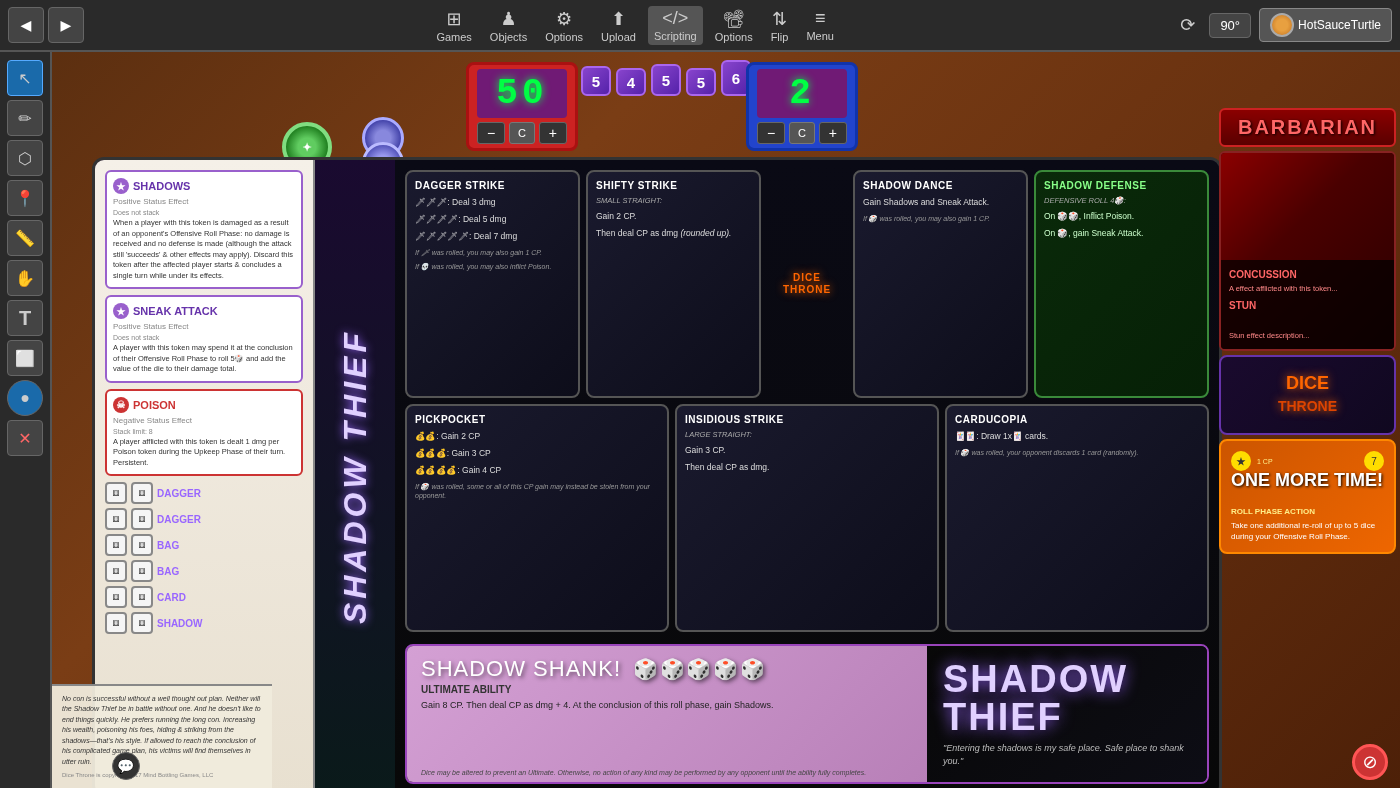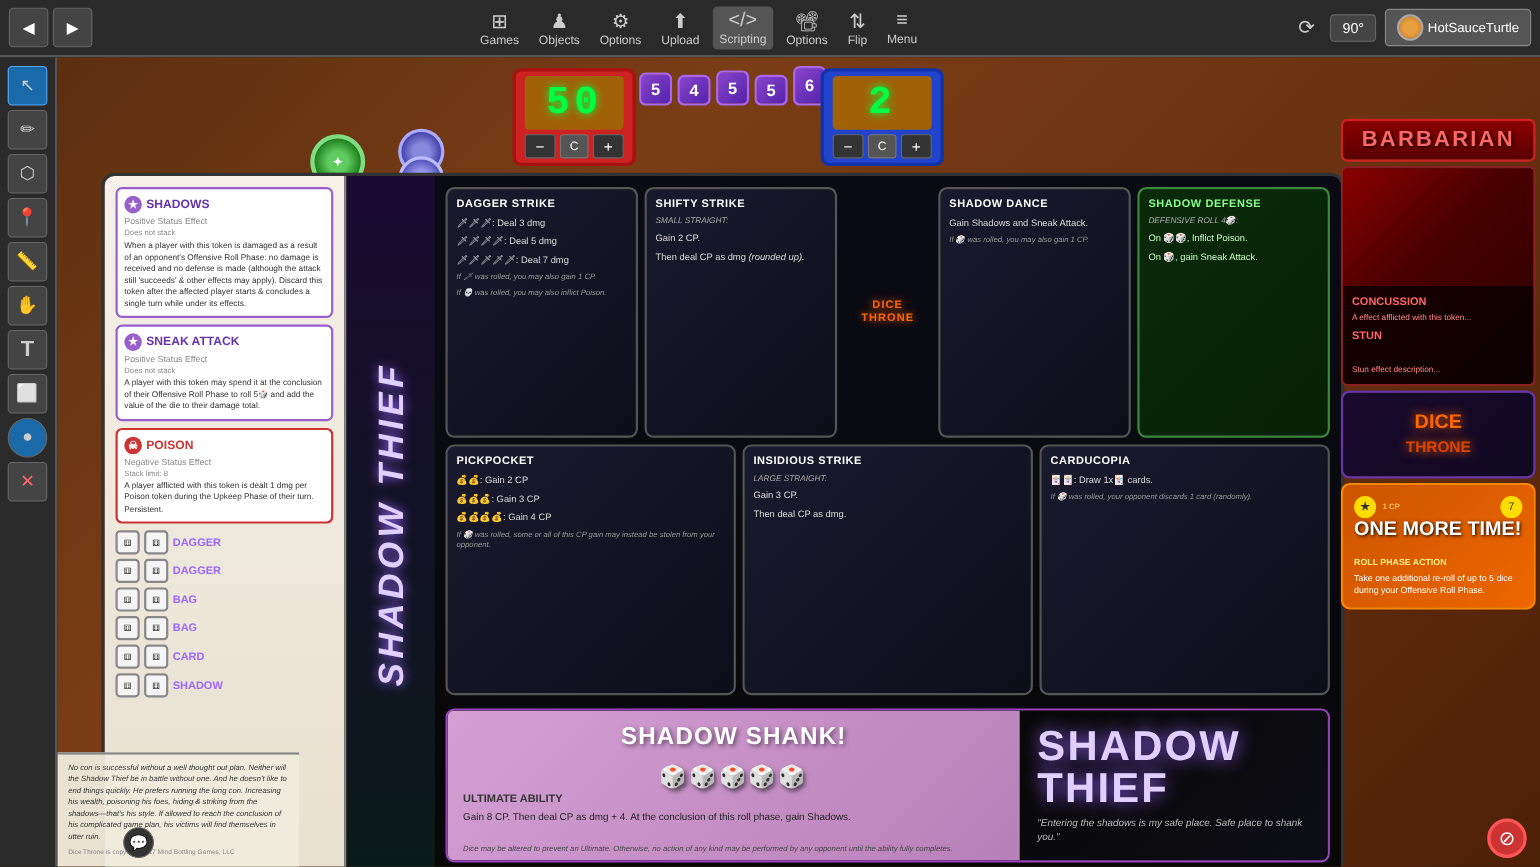--- a/index.html
+++ b/index.html
@@ -142,21 +142,21 @@
       position: absolute;
       top: 10px;
       left: 50%;
       transform: translateX(20px);
       background: #2244cc;
       border-radius: 8px;
       padding: 4px 8px;
       border: 3px solid #1133aa;
     }
     .score-display {
-      background: #a16207;
+      background: #701a75;
       border-radius: 4px;
       padding: 4px 12px;
       font-size: 36px;
       font-weight: bold;
       color: #00ff44;
       font-family: 'Courier New', monospace;
       text-shadow: 0 0 8px #00ff44;
       letter-spacing: 4px;
       min-width: 80px;
       text-align: center;
@@ -702,21 +702,21 @@
           <div class="card-title-sm bold-white">CARDUCOPIA</div>
           <div class="card-line">🃏🃏: Draw 1x🃏 cards.</div>
           <div class="card-line fine-print">If 🎲 was rolled, your opponent discards 1 card (randomly).</div>
         </div>
 
       </div>
 
       <div style="display:flex; height:140px; gap:0; margin-top:6px; border-radius:8px; overflow:hidden; border:2px solid #9944bb;">
 
         <div style="flex:1; background:linear-gradient(135deg, #d4a0d4 0%, #b880b8 100%); padding:10px 14px; position:relative;">
-          <div style="font-size:22px; font-weight:700; color:#fff; text-shadow:2px 2px 4px rgba(0,0,0,0.5); letter-spacing:1px; display:flex; align-items:center; gap:12px;flex-direction:column;">
+          <div style="font-size:22px; font-weight:400; color:#fff; text-shadow:2px 2px 4px rgba(0,0,0,0.5); letter-spacing:1px; display:flex; align-items:center; gap:12px;">
             <span>SHADOW SHANK!</span>
             <span style="font-size:20px; letter-spacing:2px;">🎲🎲🎲🎲🎲</span>
           </div>
           <div style="font-size:10px; font-weight:bold; text-transform:uppercase; color:#333; margin-top:2px;">ULTIMATE ABILITY</div>
           <div style="font-size:9px; color:#222; line-height:1.5; margin-top:4px;">Gain 8 CP. Then deal CP as dmg + 4.
 At the conclusion of this roll phase, gain Shadows.</div>
           <div style="font-size:7px; color:#444; font-style:italic; margin-top:6px; position:absolute; bottom:6px; left:14px; right:14px;">Dice may be altered to prevent an Ultimate.
 Otherwise, no action of any kind may be performed by any opponent until the ability fully completes.</div>
         </div>
 

